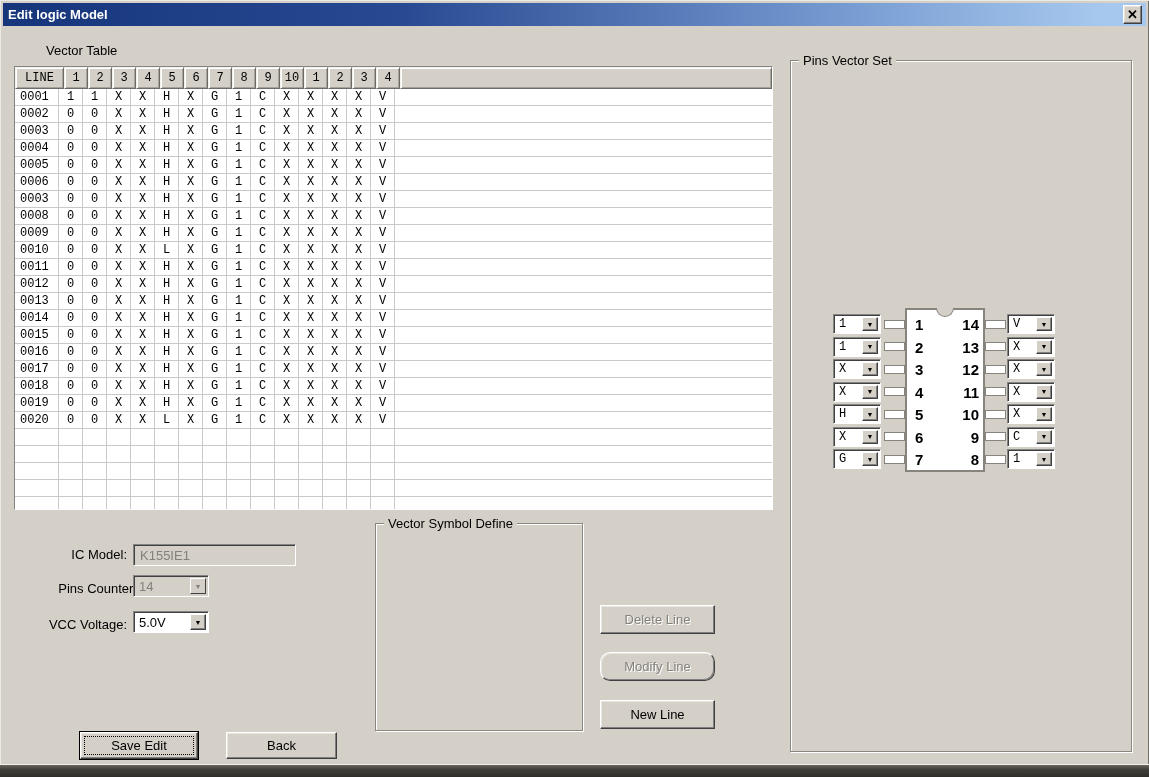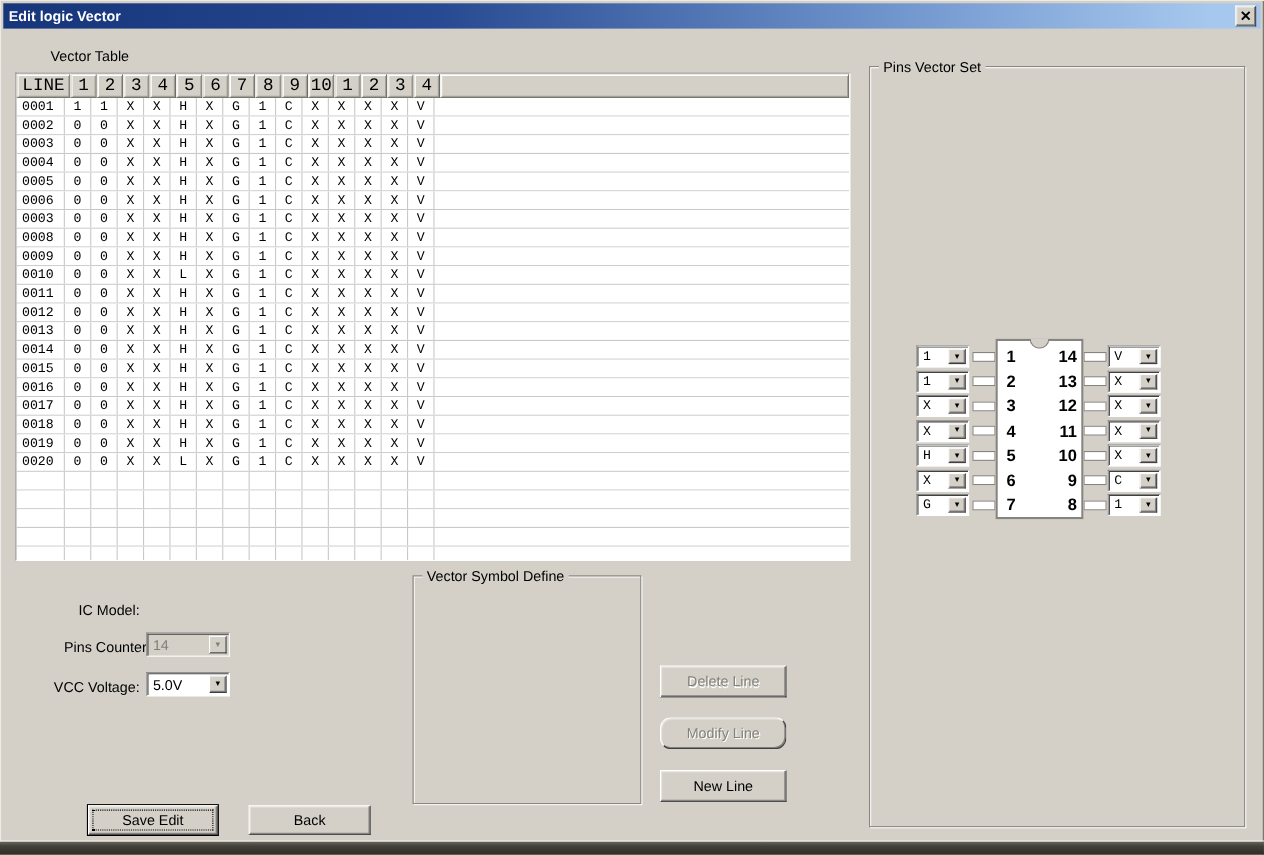--- a/index.html
+++ b/index.html
@@ -21,21 +21,21 @@
   .lbl{position:absolute;font-size:13px;color:#000;}
   .lbl-right{text-align:right;}
   
   .vtable{position:absolute;left:14px;top:66px;width:759px;height:444px;background:#ffffff;
     border:1px solid;border-color:#848484 #ffffff #ffffff #848484;
     box-shadow:inset 1px 1px 0 #404040;overflow:hidden;}
   .vt-header{display:flex;height:22px;background:#d4d0c8;}
   .vh{height:22px;background:#d4d0c8;border:1px solid;
     border-color:#f4f2ec #6e6c66 #6e6c66 #f4f2ec;
     box-shadow:inset 1px 1px 0 #ffffff, inset -1px -1px 0 #a5a299;
-    font-family:"Liberation Mono",monospace;font-size:16px;
+    font-family:"Liberation Mono",monospace;font-size:12px;
     display:flex;align-items:center;justify-content:center;}
   .vh-line{width:49px;}
   .vh-col{width:24px;}
   .vh-fill{flex:1;}
   .vr{display:flex;height:17px;border-bottom:1px solid #c9c9c9;background:#fff;}
   .vc{font-family:"Liberation Mono",monospace;font-size:12px;line-height:16px;color:#000;}
   .vc-line{width:44px;border-right:1px solid #c9c9c9;padding-left:5px;}
   .vc-val{width:24px;border-right:1px solid #c9c9c9;text-align:center;}
   .vc-fill{flex:1;}
   
@@ -88,21 +88,21 @@
   .bottom-band{position:absolute;left:0;right:0;top:764px;height:13px;
     border-top:1px solid #f2efe8;
     background:linear-gradient(180deg,#6a675f 0%,#43403a 35%,#2f2d29 100%);}
 </style>
 </head>
 <body>
 
 <div class="window">
 
   <div class="titlebar">
-    <span class="title">Edit logic Vector</span>
+    <span class="title">Edit logic Model</span>
     <button class="close-btn">
         <span>✕</span>
       </button>
   </div>
 
   <div class="lbl" style="left:46px;top:43px;">Vector Table</div>
 
   <div class="vtable">
     <div class="vt-header" id="vt-header">
         <div class="vh vh-line">LINE</div>
@@ -663,20 +663,21 @@
       <div class="pin-num pin-num-r" style="top: 121.5px;">9</div>
       <div class="combo pin-combo" style="top: 143px; left: 174px;">
         <div class="combo-val">1</div>
         <div class="combo-arrow">▼</div>
       </div>
       <div class="pin-stub" style="top: 148.5px; left: 152px;"></div>
       <div class="pin-num pin-num-r" style="top: 144px;">8</div>
     </div>
 
   <div class="lbl lbl-right" style="left:30px;top:547px;width:97px;">IC Model:</div>
+  <input class="textfield" style="left: 133px; top: 544px; width: 163px; height: 22px;" disabled="" value="K155IE1">
 
   <div class="lbl lbl-right" style="left:40px;top:581px;width:97px;">Pins Counter:</div>
   <div class="combo form-combo disabled" style="left:133px;top:575px;">
     <span class="combo-val">14</span>
     <span class="combo-arrow">▼</span>
   </div>
 
   <div class="lbl lbl-right" style="left:30px;top:617px;width:97px;">VCC Voltage:</div>
   <div class="combo form-combo" style="left:133px;top:611px;">
     <span class="combo-val">5.0V</span>

